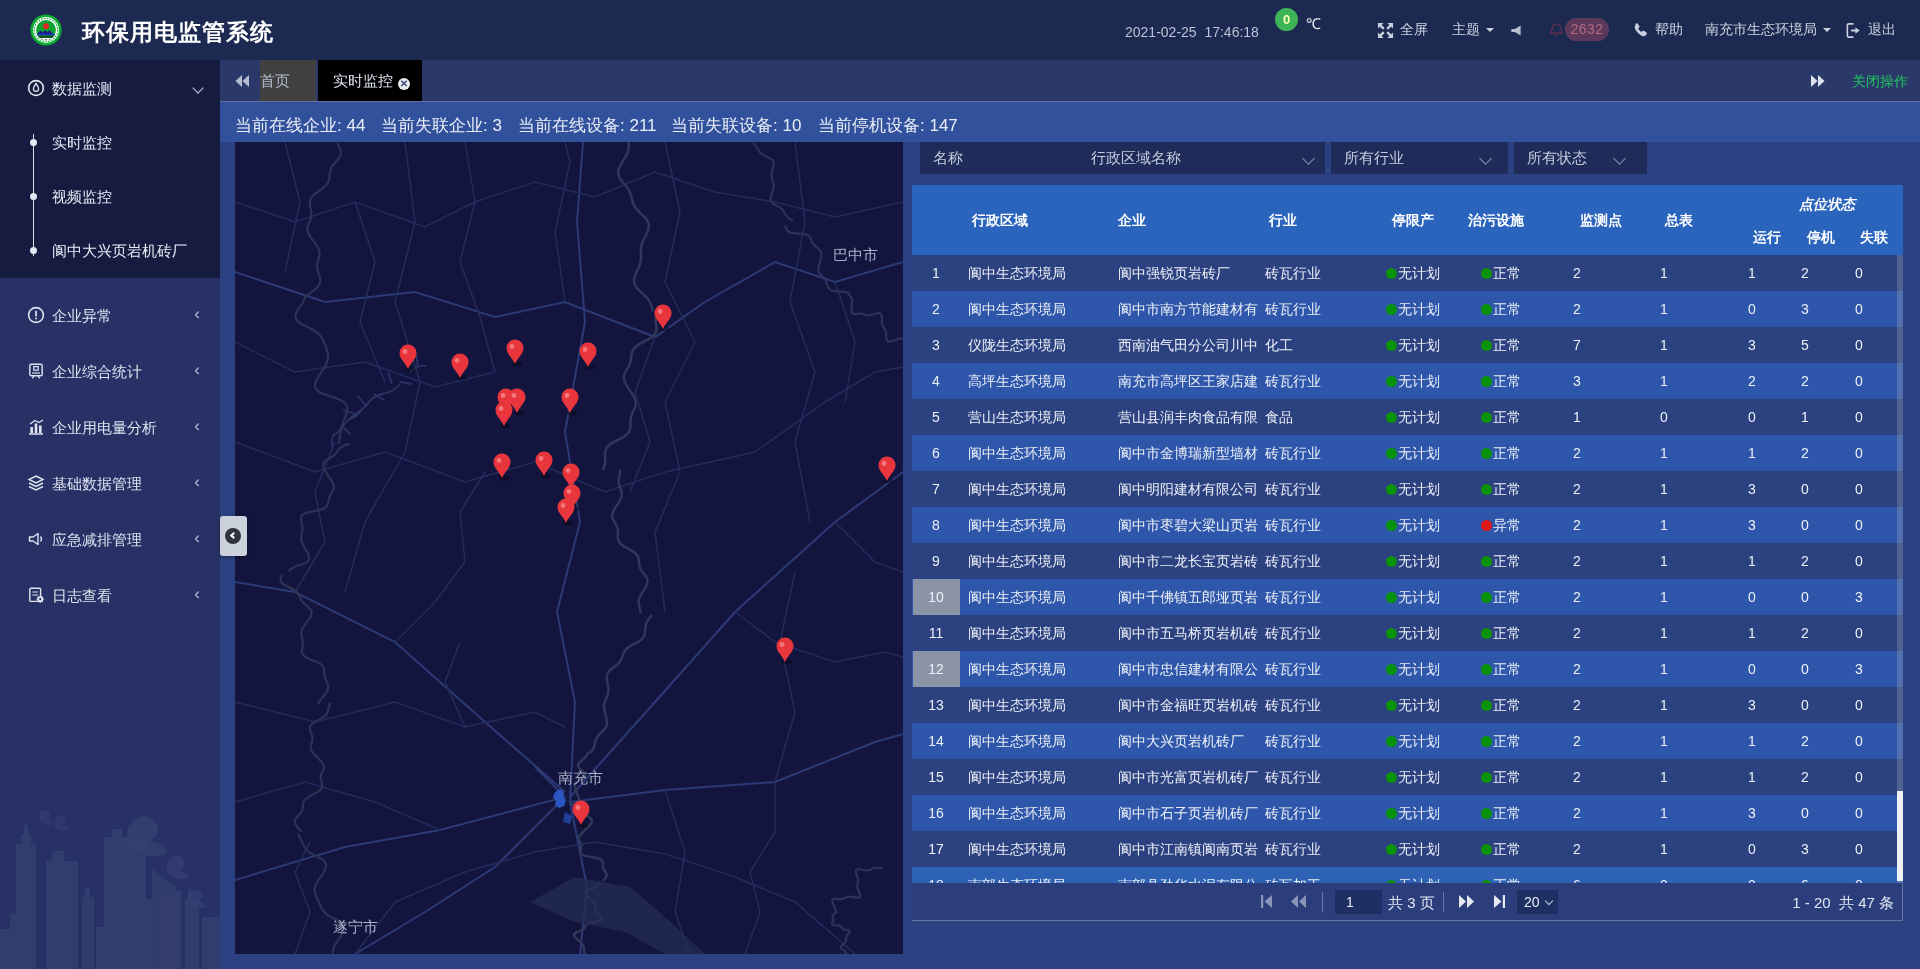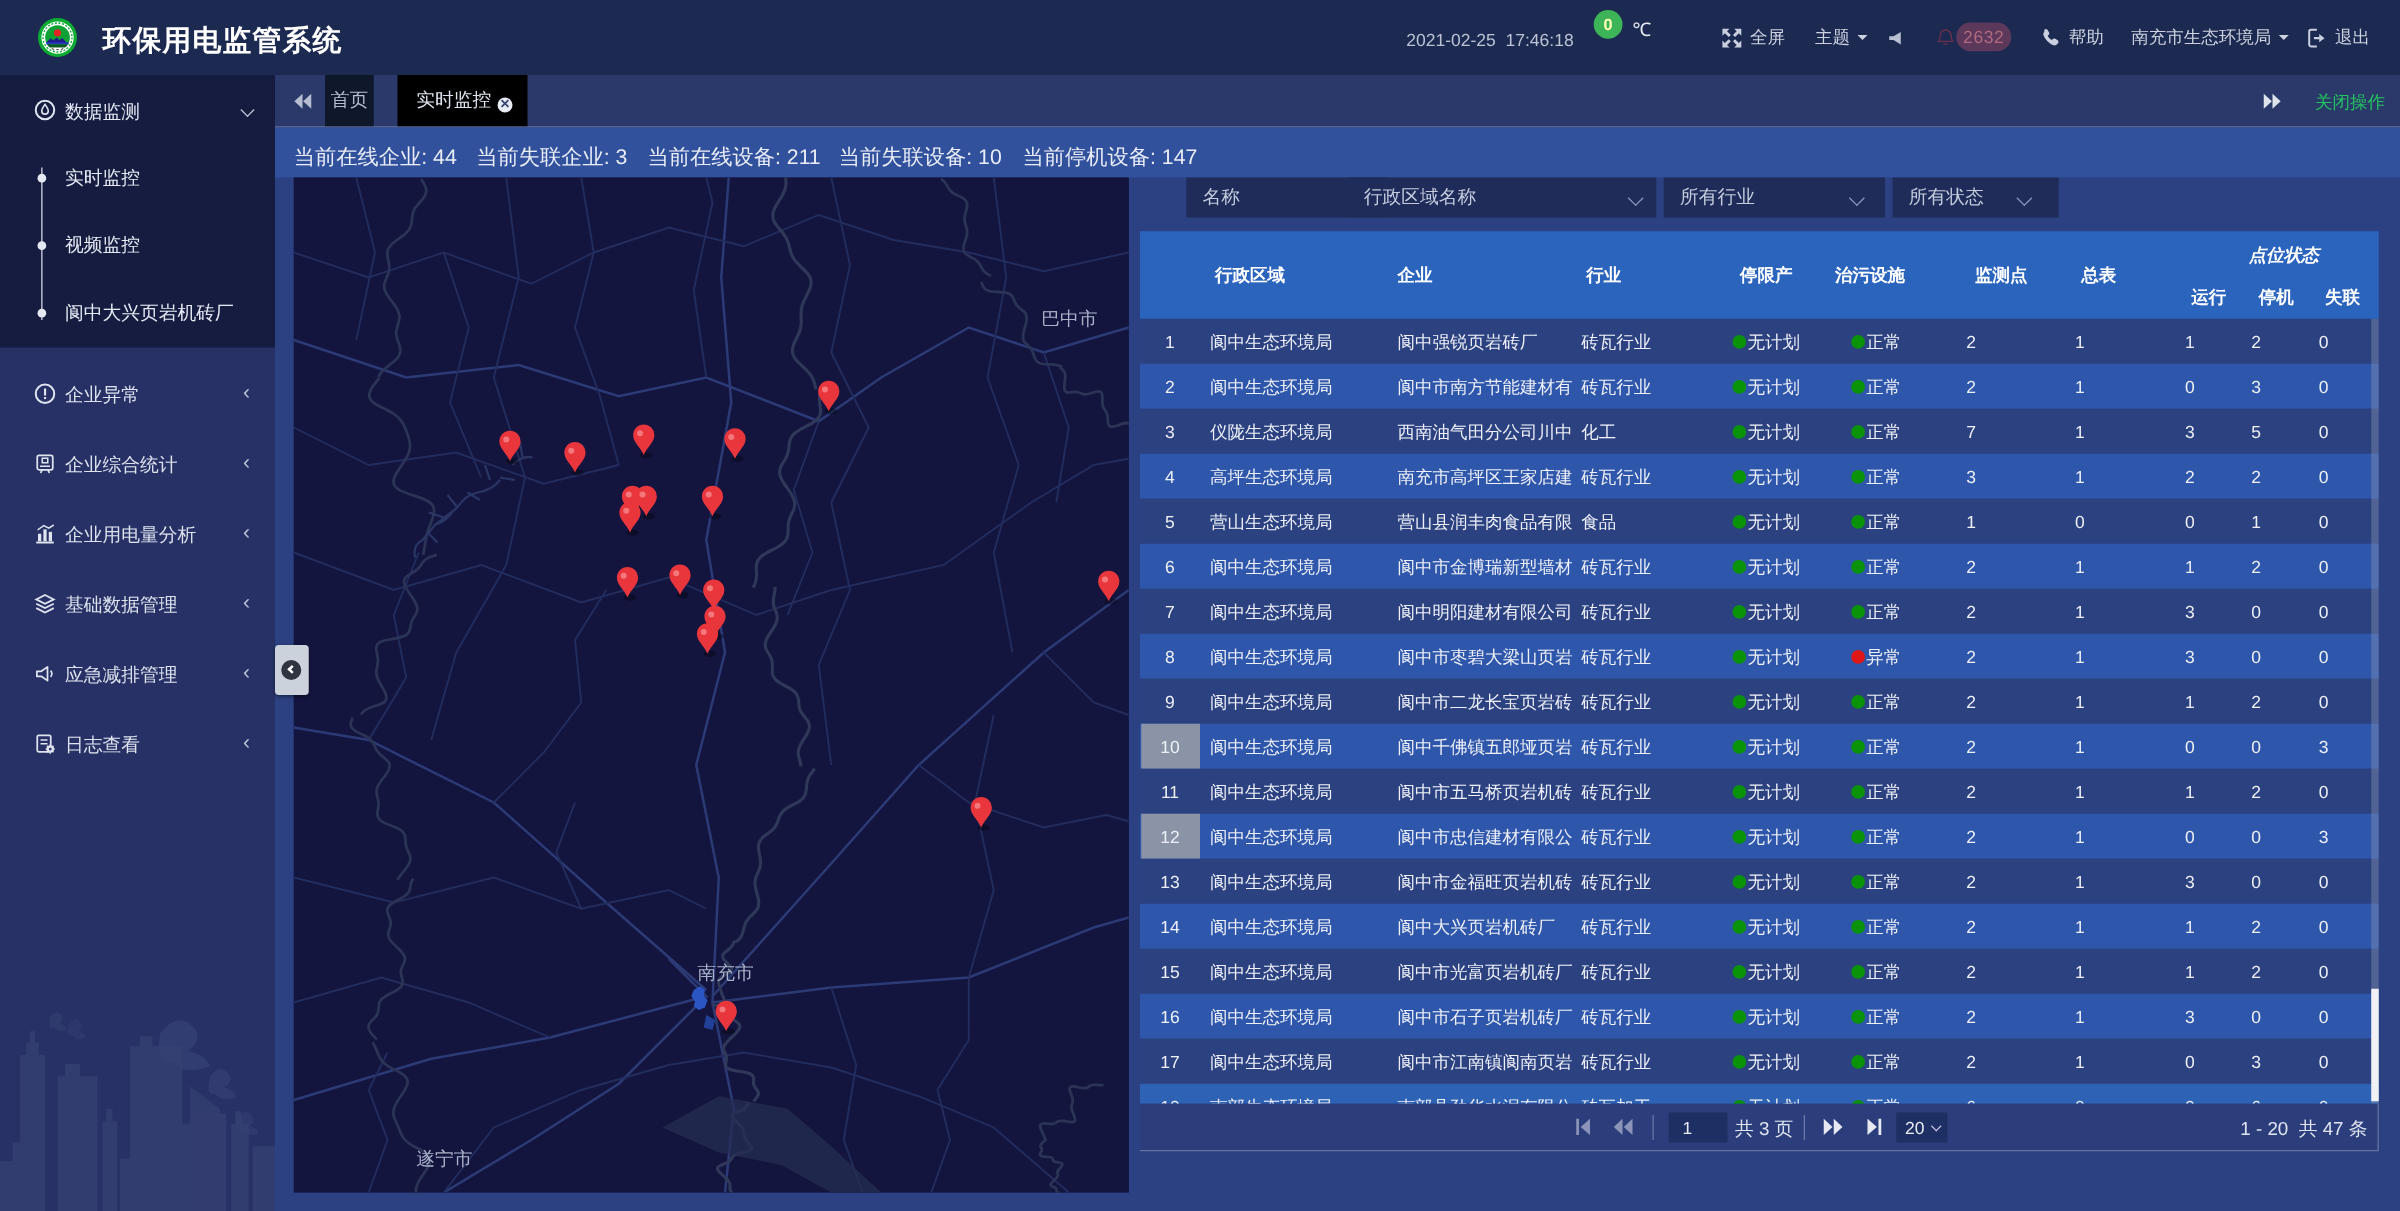--- a/index.html
+++ b/index.html
@@ -23,21 +23,21 @@
 #grp{position:absolute;left:0;top:0;width:220px;height:56px;color:#e2e7f2;font-size:15px}
 #grp .mic{position:absolute;left:27px;top:19px;width:18px;height:18px}
 #grp span{position:absolute;left:52px;top:20px}
 #grp .vee{position:absolute;right:18px;top:24px;width:8px;height:8px;border-right:1.8px solid #c3cade;border-bottom:1.8px solid #c3cade;transform:rotate(45deg)}
 .smi{position:absolute;left:52px;width:168px;height:54px;color:#e6eaf4;font-size:15px;line-height:54px}
 #vline{position:absolute;left:33px;top:74px;width:1px;height:122px;background:#d7dce8}
 .dot{position:absolute;left:30px;width:7px;height:7px;border-radius:50%;background:#e4e8f2}
 #sky{position:absolute;left:0;bottom:0;opacity:.55}
 
 #tabbar{position:absolute;left:220px;top:60px;width:1700px;height:42px;background:#2a3969;border-bottom:1px solid #67719a}
-#tabhome{position:absolute;left:40px;top:0;width:39px;height:41px;background:#0f172a;color:#b6bdd1;font-size:15px;text-align:center;line-height:41px}
+#tabhome{position:absolute;left:40px;top:0;width:56px;height:41px;background:#404040;color:#b6bdd1;font-size:15px;text-align:left;line-height:41px}
 #tabact{position:absolute;left:98px;top:0;width:104px;height:41px;background:#000000;color:#dde2ee;font-size:15px;line-height:41px;padding-left:15px}
 #tabx{display:inline-block;width:12px;height:12px;border-radius:50%;background:#e8ebf2;color:#364372;font-size:10px;font-weight:bold;line-height:12px;text-align:center;margin-left:5px;vertical-align:-1px}
 .dbl{position:absolute;top:13px;width:16px;height:16px}
 #closeop{position:absolute;right:12px;top:0;line-height:42px;color:#22c55e;font-size:14px}
 
 #stats{position:absolute;left:220px;top:102px;width:1700px;height:40px;color:#e9edf6;font-size:17px;background:#31519d}
 #stats span{position:absolute;top:12px}
 
 #mapbox{position:absolute;left:235px;top:142px;width:668px;height:812px;background:#13153f}
 .r1{stroke:#2c3a75;stroke-width:2;fill:none}
@@ -403,21 +403,21 @@
       <circle cx="547" cy="502.5" r="2.4" fill="#f4777b"></circle>
       <ellipse cx="348" cy="683" rx="5" ry="2.5" fill="#000" opacity=".35"></ellipse>
       <use href="#pin" x="346" y="683" fill="#e8363c"></use>
       <circle cx="343" cy="665.5" r="2.4" fill="#f4777b"></circle>
 </svg></div>
 <div id="collapse">
     <i></i>
     <b></b>
   </div>
 
-<div class="fsel" style="left:949px;width:161px">名称</div>
+<div class="fsel" style="left:920px;width:161px">名称</div>
 <div class="fsel" style="left:1078px;width:247px">行政区域名称<b class="fchev" style="left:226px"></b></div>
 <div class="fsel" style="left:1331px;width:177px">所有行业<b class="fchev" style="left:150px"></b></div>
 <div class="fsel" style="left:1514px;width:133px">所有状态<b class="fchev" style="left:101px"></b></div>
 
 <div id="thead">
 <span style="left:60px">行政区域</span>
 <span style="left:206px">企业</span>
 <span style="left:357px">行业</span>
 <span style="left:480px">停限产</span>
 <span style="left:556px">治污设施</span>

